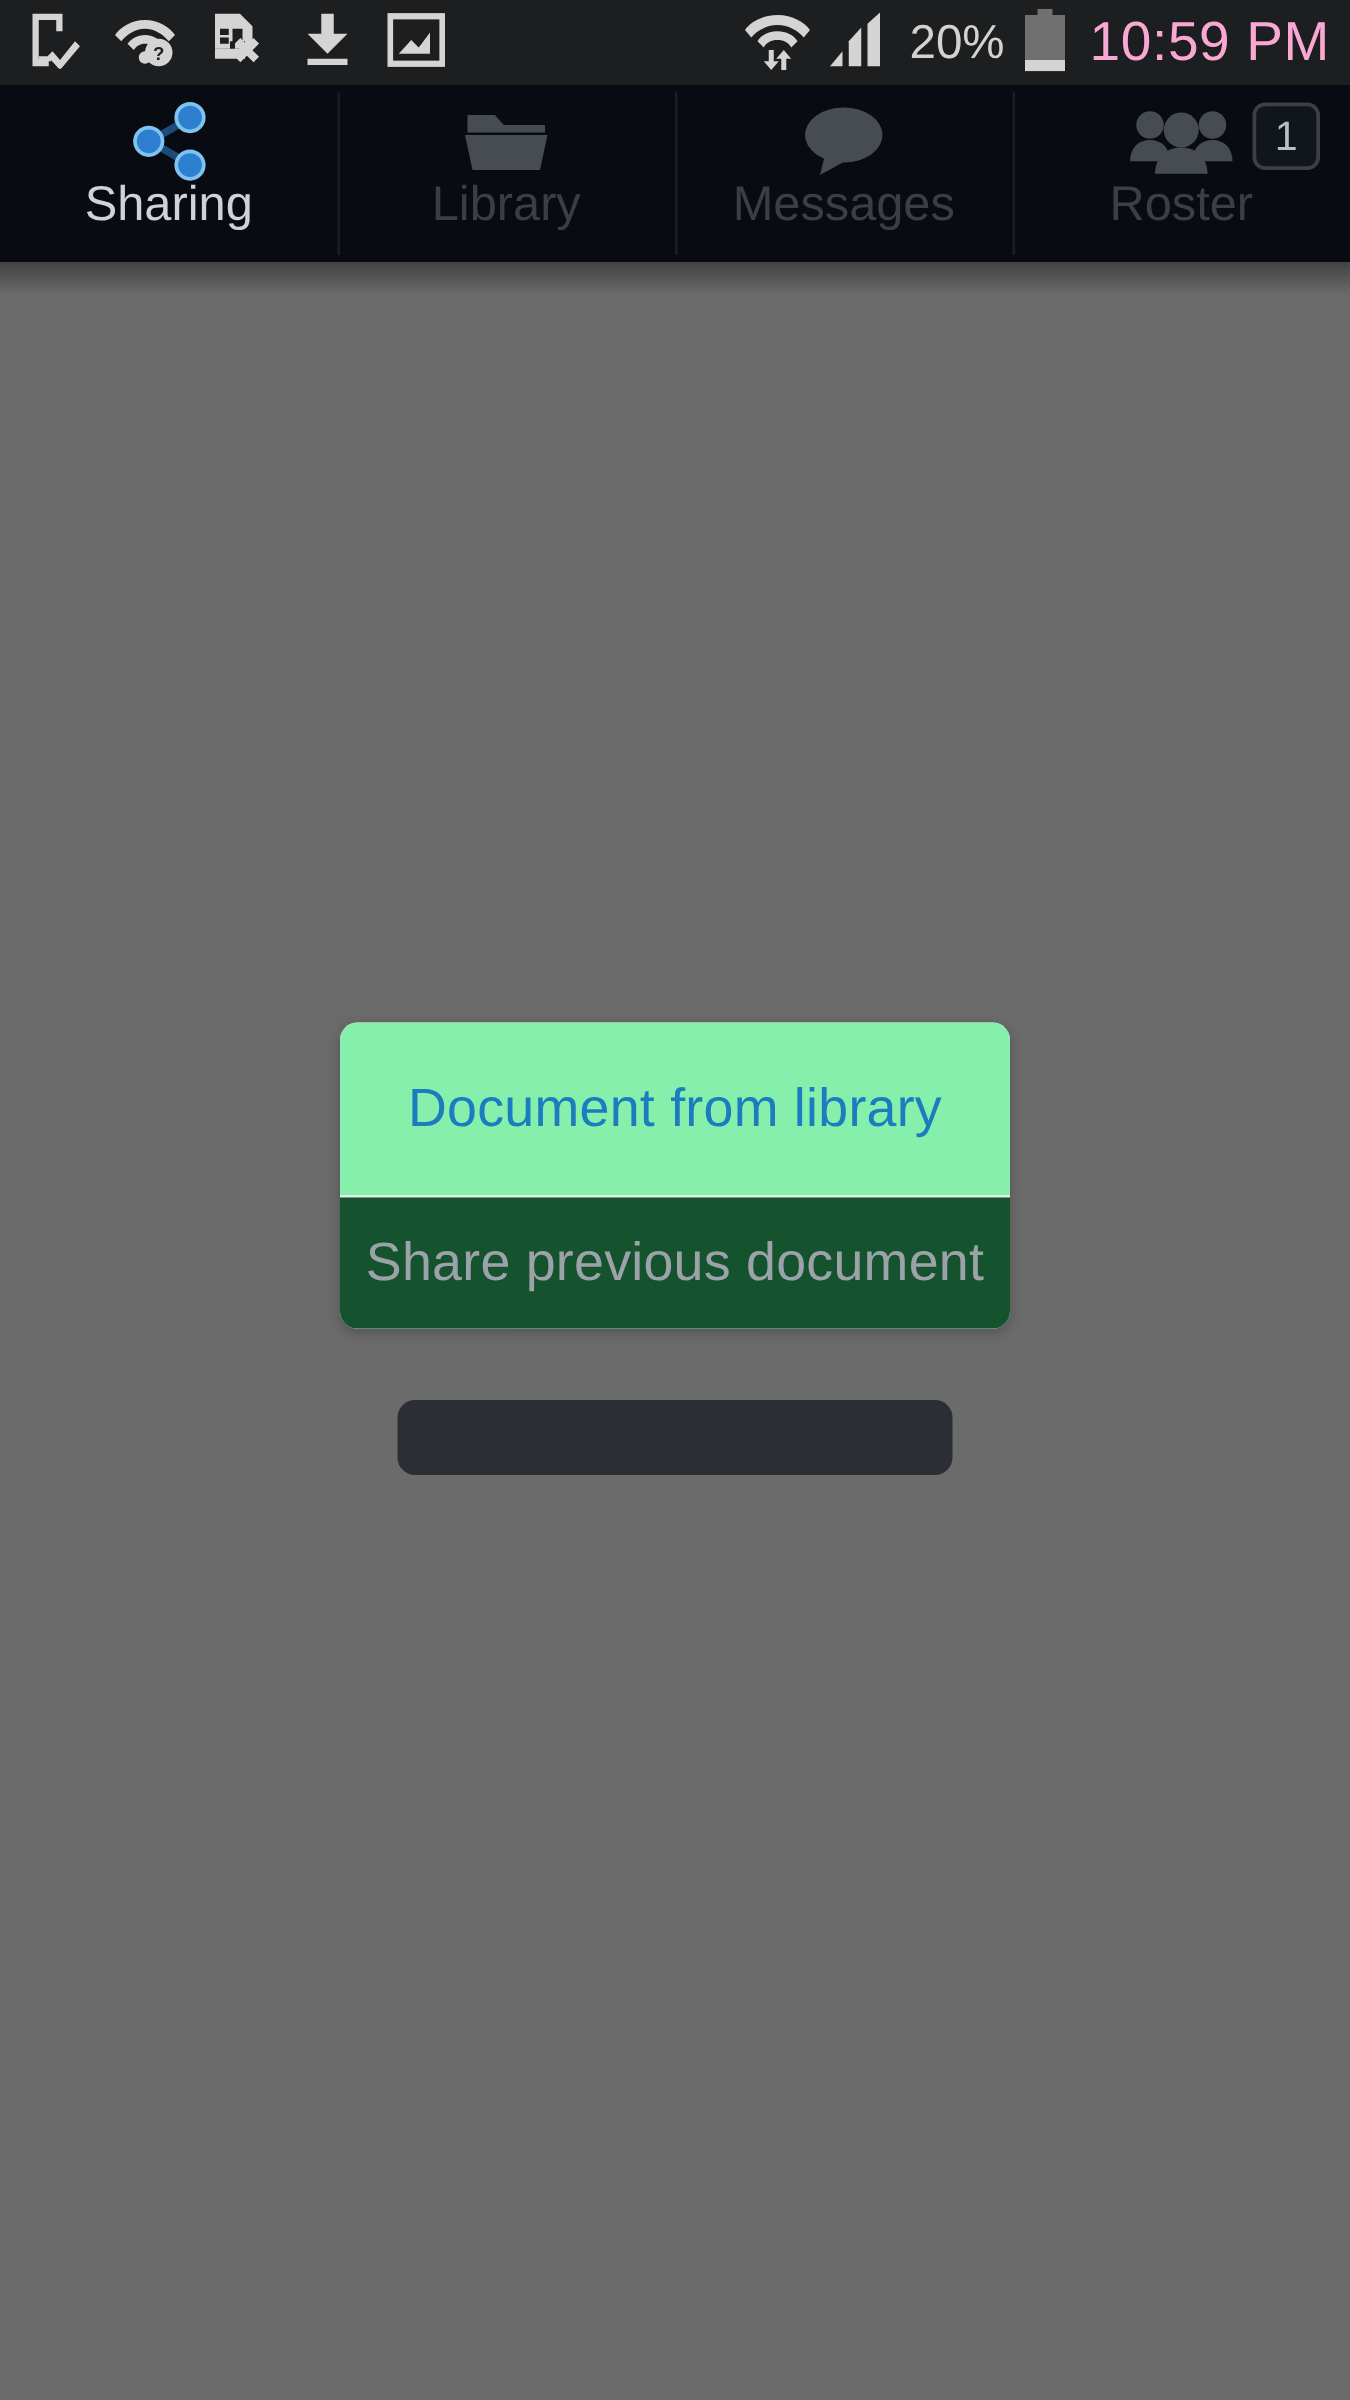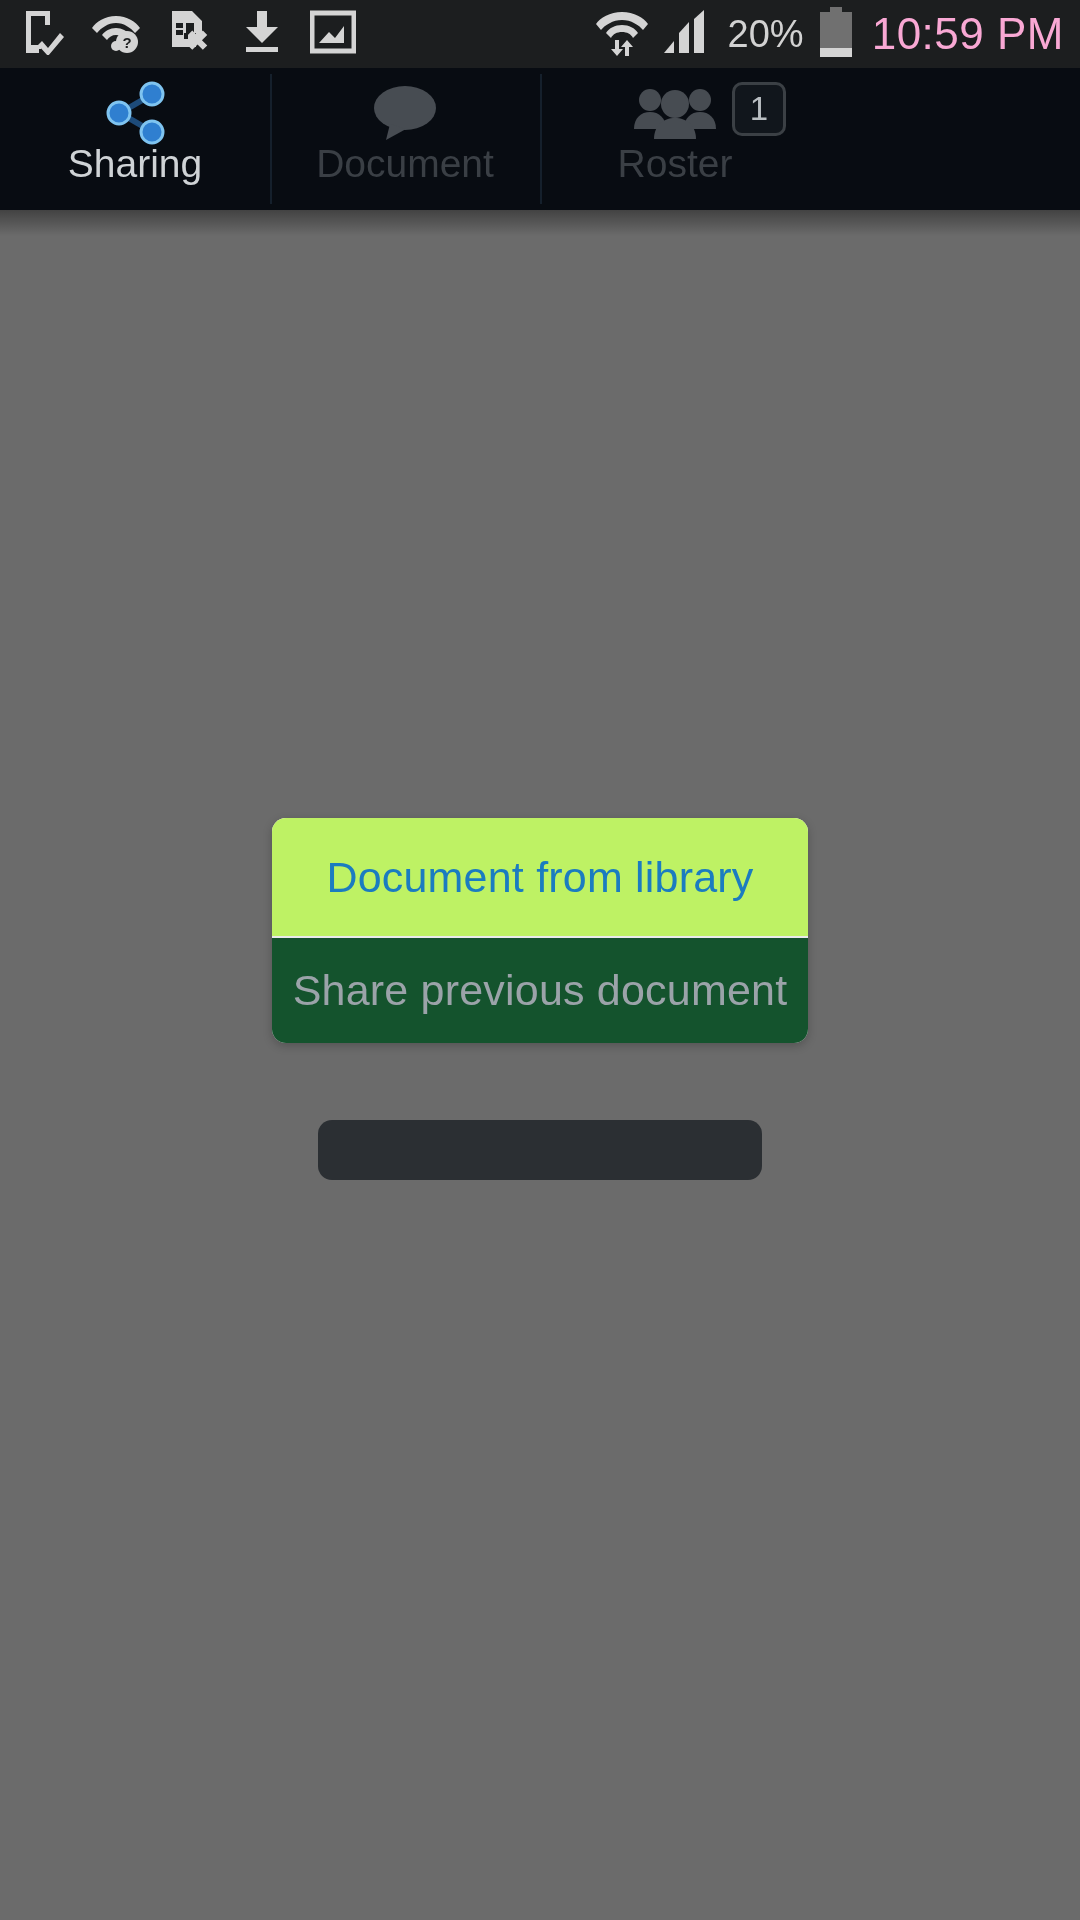--- a/index.html
+++ b/index.html
@@ -111,23 +111,23 @@
     position:absolute;
     left:272px; top:818px;
     width:536px;
     background:#ffffff;
     border-radius:14px;
     overflow:hidden;
     box-shadow:0 3px 10px rgba(0,0,0,0.22);
   }
   .dialog-option {
     width:100%;
-    height:120px;
+    height:140px;
     display:flex; align-items:center; justify-content:center;
-    background:#bef264;
+    background:#86efac;
     color:#1b7cc0;
     font-size:43px;
     font-family:"Liberation Sans", sans-serif;
     letter-spacing:0.2px;
     border-bottom:2px solid #e9eaeb;
   }
   .dialog-option.disabled {
     background:#14532d;
     color:#9ba3a9;
     border-bottom:none;
@@ -234,29 +234,38 @@
           <g stroke="#7fc4f0" stroke-width="3" fill="#2f7fd0">
             <circle cx="21" cy="34" r="11"></circle>
             <circle cx="54" cy="15" r="11"></circle>
             <circle cx="54" cy="53" r="11"></circle>
           </g>
         </svg>
       </span>
       <span class="tab-label">Sharing</span>
     </div>
 
+    <div class="tab">
+      <span class="tab-icon">
+        <svg width="74" height="62" viewBox="0 0 74 62">
+          <path d="M6 10 h22 l7 8 h33 v6 H6 Z" fill="#474c52"></path>
+          <path d="M4 26 h66 l-6 28 H10 Z" fill="#474c52"></path>
+        </svg>
+      </span>
+      <span class="tab-label">Library</span>
+    </div>
 
     <div class="tab">
       <span class="tab-icon">
         <svg width="74" height="62" viewBox="0 0 74 62">
           <ellipse cx="37" cy="26" rx="31" ry="22" fill="#474c52"></ellipse>
           <path d="M22 42 l-4 16 l20 -11 Z" fill="#474c52"></path>
         </svg>
       </span>
-      <span class="tab-label">Document</span>
+      <span class="tab-label">Messages</span>
     </div>
 
     <div class="tab">
       <span class="tab-icon">
         <svg width="86" height="60" viewBox="0 0 86 60">
           <circle cx="18" cy="17" r="11" fill="#474c52"></circle>
           <path d="M2 46 c0 -11 7 -17 16 -17 c9 0 16 6 16 17 Z" fill="#474c52"></path>
           <circle cx="68" cy="17" r="11" fill="#474c52"></circle>
           <path d="M52 46 c0 -11 7 -17 16 -17 c9 0 16 6 16 17 Z" fill="#474c52"></path>
           <circle cx="43" cy="21" r="14" fill="#474c52"></circle>

